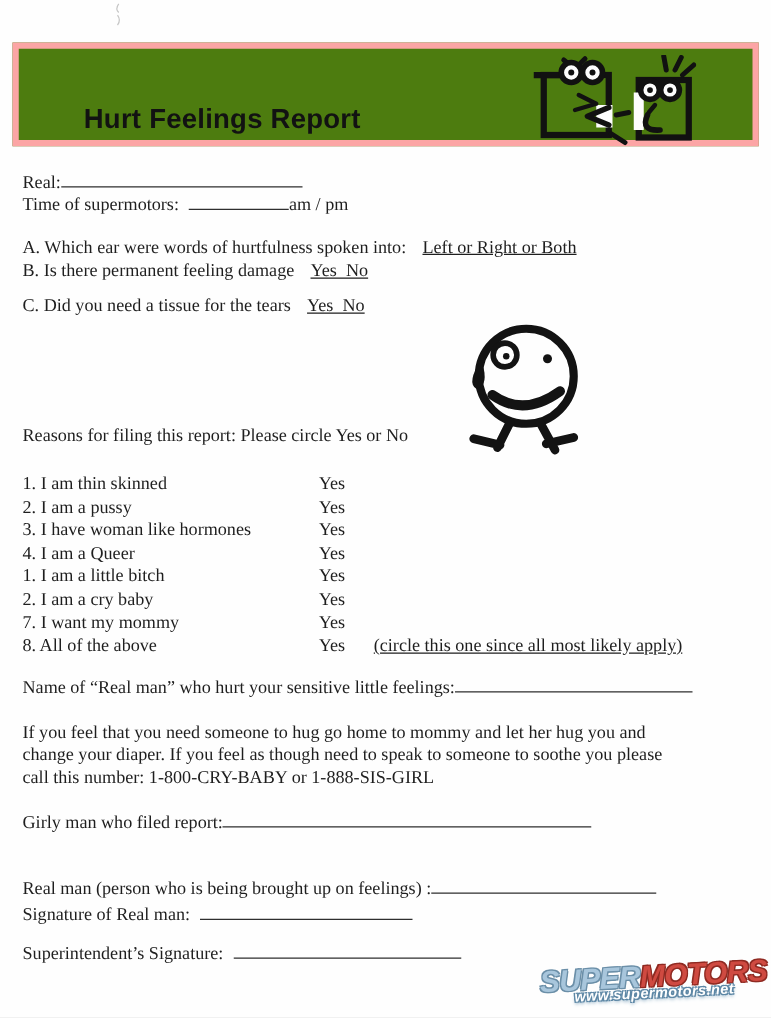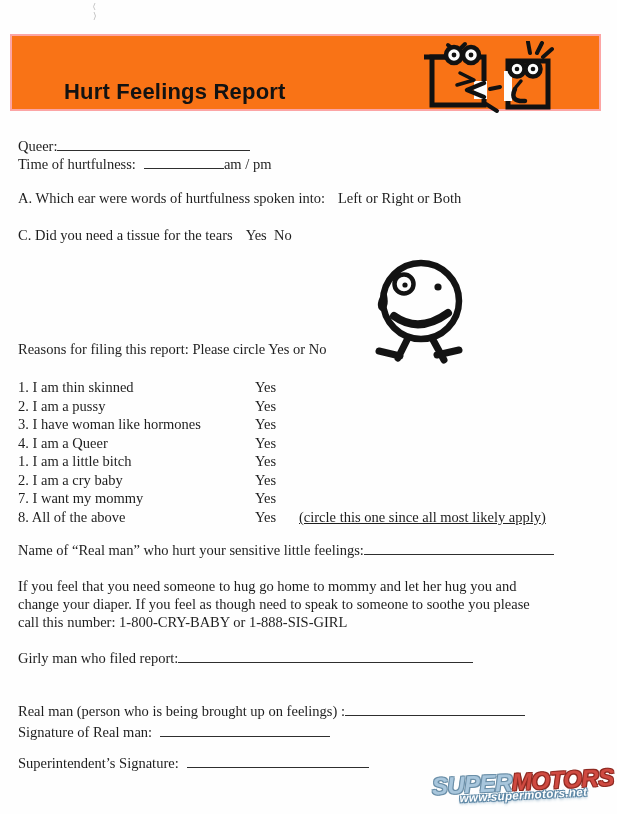--- a/index.html
+++ b/index.html
@@ -15,30 +15,30 @@
   }
   .row{position:absolute;left:18px;white-space:nowrap;line-height:18px;}
   
   .ul{display:inline-block;border-bottom:1.6px solid #2e2e2e;height:12px;vertical-align:baseline;}
   .w80{width:80px;} .w170{width:170px;} .w180{width:180px;} .w182{width:182px;}
   .w190{width:190px;} .w193{width:193px;} .w295{width:295px;} .w315{width:315px;}
   .gap8{margin-left:8px;}
   
   .header-box{
     position:absolute;left:10px;top:34px;width:587px;height:73px;
-    border:2px solid #fca5a5;background:#f97316;
+    border:5px solid #fca5a5;background:#4d7c0f;
   }
   .hdr-title{
     position:absolute;left:52px;bottom:4px;
     font-family:"Liberation Sans", sans-serif;
     font-weight:bold;font-size:22px;color:#121212;letter-spacing:0.2px;
   }
   .hdr-icon{position:absolute;left:412px;top:5px;}
   
-  .q-answer{margin-left:13px;white-space:pre;}
+  .q-answer{margin-left:13px;white-space:pre;text-decoration:underline;}
   
   .r-yes{position:absolute;left:237px;}
   .r-note{position:absolute;left:281px;white-space:nowrap;text-decoration:underline;}
   
   .cry-figure{position:absolute;left:370px;top:254px;}
   .artifact{position:absolute;left:88px;top:2px;opacity:.55;}
   
   .watermark{
     position:absolute;left:430px;top:771px;width:186px;
     transform:rotate(-3deg);
@@ -115,30 +115,33 @@
       <g>
         <circle cx="93" cy="28" r="7.5" fill="#fdfdfd" stroke="#111" stroke-width="4.5"></circle>
         <circle cx="93" cy="28" r="2.3" fill="#111"></circle>
         <circle cx="109" cy="28" r="7.5" fill="#fdfdfd" stroke="#111" stroke-width="4.5"></circle>
         <circle cx="109" cy="28" r="2.3" fill="#111"></circle>
       </g>
     </svg>
   </div>
 
   <div class="row" style="top:137px">
-    <span>Queer:</span><span class="ul w193"></span>
+    <span>Real:</span><span class="ul w193"></span>
   </div>
   <div class="row" style="top:155px">
-    <span>Time of hurtfulness:</span><span class="ul w80 gap8"></span><span>am / pm</span>
+    <span>Time of supermotors:</span><span class="ul w80 gap8"></span><span>am / pm</span>
   </div>
 
   <div class="row" style="top:189px">
     <span>A. Which ear were words of hurtfulness spoken into:</span><span class="q-answer">Left or Right or Both</span>
   </div>
-  <div class="row" style="top:226px">
+  <div class="row" style="top:208px">
+    <span>B. Is there permanent feeling damage</span><span class="q-answer">Yes  No</span>
+  </div>
+  <div class="row" style="top:236px">
     <span>C. Did you need a tissue for the tears</span><span class="q-answer">Yes  No</span>
   </div>
 
   <svg class="cry-figure" width="94" height="114" viewBox="0 0 94 114">
     <g fill="none" stroke="#131313" stroke-linecap="round" stroke-linejoin="round">
       <circle cx="51" cy="47" r="38" stroke-width="6.5"></circle>
 
       <path d="M24,62 Q49,80 78,59" stroke-width="8"></path>
 
       <path d="M38,84 L28,104 M30,102 L9,97" stroke-width="7"></path>

